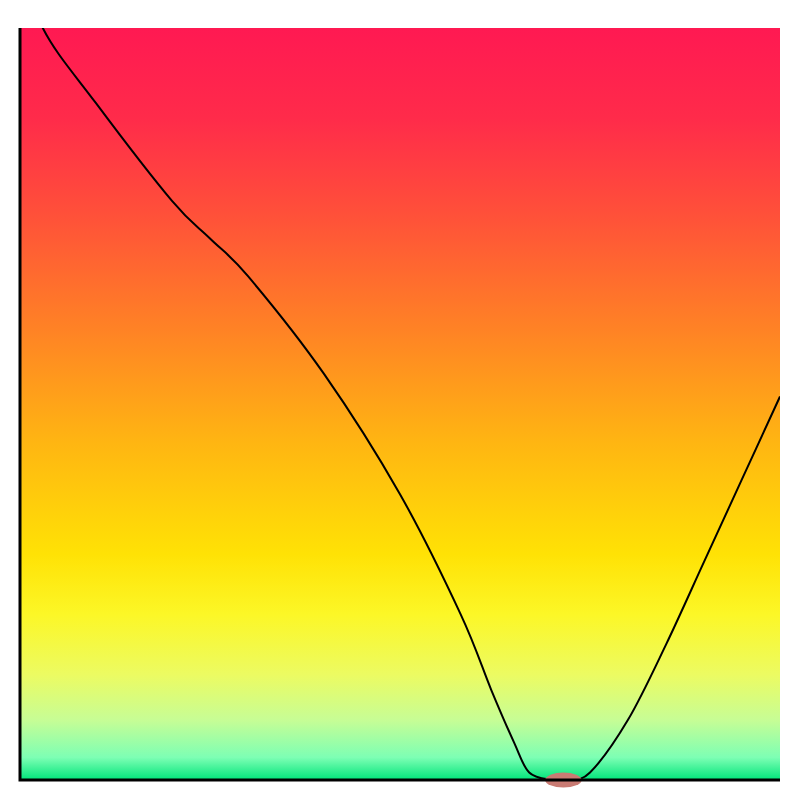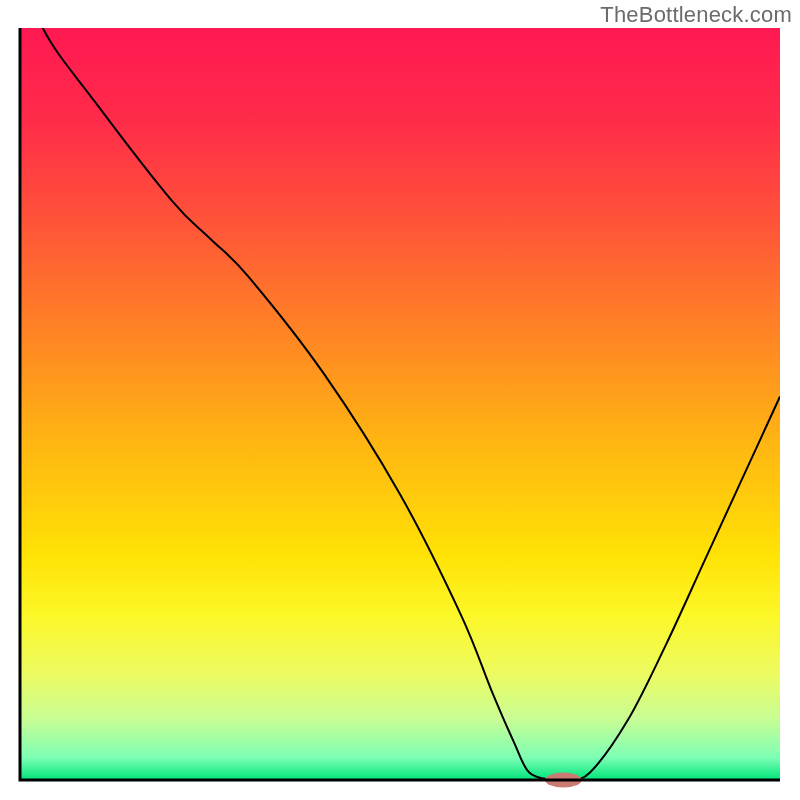--- a/index.html
+++ b/index.html
@@ -77,14 +77,13 @@
 
     <g clip-path="url(#plot-clip)">
       <path id="curve-path" class="curve" d="M 20 -47.200000000000045 C 23.8 -34.66666666666671, 30.133333333333333 2.933333333333337, 42.8 28 C 55.46666666666666 53.06666666666666, 74.46666666666667 74.37333333333326, 96 103.19999999999993 C 117.53333333333333 132.0266666666666, 153 178.4, 172 200.96000000000004 C 191 223.52000000000007, 197.33333333333334 226.02666666666673, 210 238.56000000000006 C 222.66666666666666 251.0933333333334, 229 253.6, 248 276.15999999999997 C 267 298.71999999999997, 298.6666666666667 337.57333333333327, 324 373.91999999999996 C 349.3333333333333 410.26666666666665, 377.2 454.1333333333333, 400 494.24 C 422.8 534.3466666666667, 445.59999999999997 581.9733333333332, 460.79999999999995 614.56 C 475.99999999999994 647.1466666666666, 482.3333333333333 668.4533333333334, 491.2 689.76 C 500.06666666666666 711.0666666666666, 507.66666666666663 728.6133333333333, 514 742.4 C 520.3333333333334 756.1866666666666, 522.8666666666667 766.2133333333334, 529.2 772.48 C 535.5333333333334 778.7466666666667, 545.6666666666667 778.7466666666667, 552 780 C 558.3333333333333 781.2533333333333, 560.8666666666666 781.2533333333333, 567.1999999999999 780 C 573.5333333333333 778.7466666666667, 579.8666666666667 782.5066666666667, 590 772.48 C 600.1333333333333 762.4533333333334, 615.3333333333334 741.1466666666668, 628 719.84 C 640.6666666666666 698.5333333333333, 653.3333333333334 670.96, 666 644.64 C 678.6666666666666 618.3199999999999, 691.3333333333334 589.4933333333335, 704 561.9200000000001 C 716.6666666666666 534.3466666666667, 729.3333333333334 506.7733333333333, 742 479.2 C 754.6666666666666 451.62666666666667, 773.6666666666666 410.26666666666665, 780 396.48" stroke="#000000"></path>
     </g>
 
     <ellipse id="marker-el" class="marker" cx="563.4" cy="780" rx="18.240000000000002" ry="7.5200000000000005" fill="#c97b73"></ellipse>
 
     <path id="axes-path" class="axis-line" d="M 20 28 L 20 780 L 780 780"></path>
   </svg>
 
-  <div class="watermark">TheBottleneck.com</div>
 </div>
 
 </body></html>

